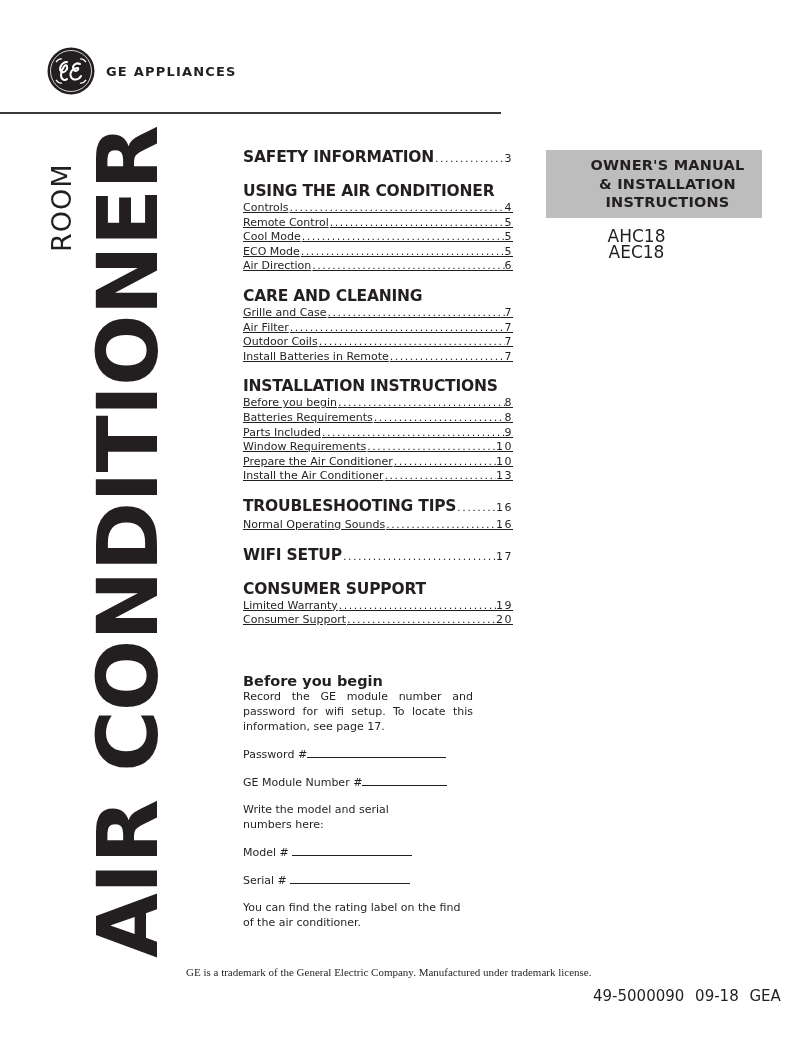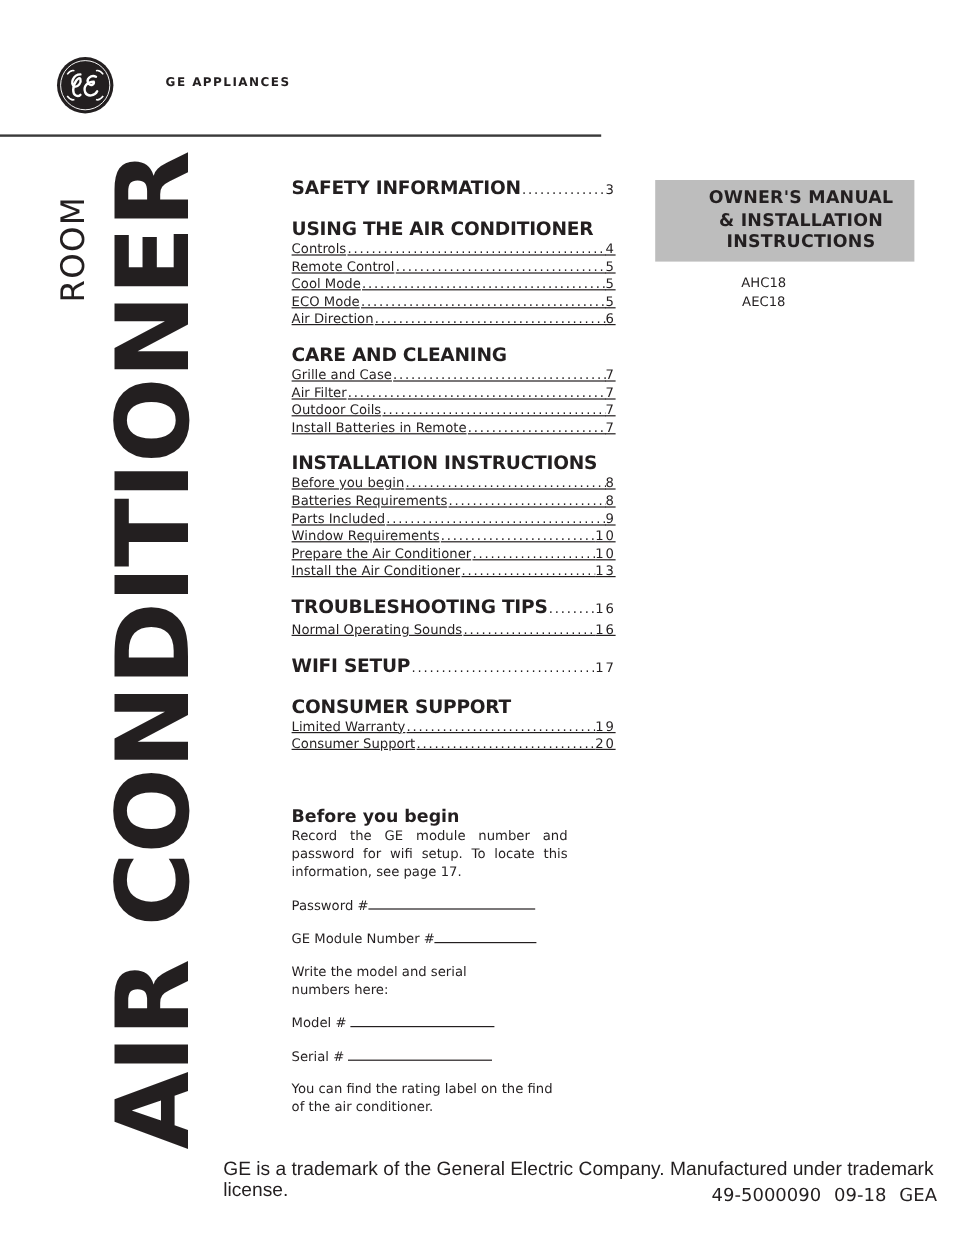--- a/index.html
+++ b/index.html
@@ -4,21 +4,21 @@
   <style>
     html, body { margin: 0; padding: 0; background: #ffffff; }
     body {
       width: 802px; height: 1037px; position: relative; overflow: hidden;
       font-family: "DejaVu Sans", sans-serif; color: #231f20;
     }
     .abs { position: absolute; }
 
     
     .logo { left: 47px; top: 47px; width: 48px; height: 48px; }
-    .brand { left: 106px; top: 64px; font-size: 10px; font-weight: bold; letter-spacing: 1.2px; color: #231f20; margin-left: 32px; }
+    .brand { left: 106px; top: 64px; font-size: 13px; font-weight: bold; letter-spacing: 1.2px; color: #231f20; }
     .divider { left: 0; top: 112px; width: 501px; height: 2px; background: #3a3a3a; }
 
     
     .vt { transform-origin: 0 0; transform: rotate(-90deg); white-space: nowrap; }
     .room { left: 48px; top: 252px; font-size: 27px; letter-spacing: 1px; line-height: 28px; font-weight: normal; }
     .air { left: 92px; top: 958px; font-size: 84px; font-weight: bold; letter-spacing: -1px; line-height: 72px; }
 
     
     .toc { left: 243px; top: 147px; width: 270px; }
     .sec { margin-bottom: 12px; }
@@ -26,32 +26,32 @@
     .sec-head .lbl { flex: 0 0 auto; }
     .lead { flex: 1 1 auto; overflow: hidden; font-size: 11px; font-weight: normal; letter-spacing: 1.5px; padding: 0 1px; white-space: nowrap; }
     .lead::before { content: "...................................................................................................."; }
     .pg { flex: 0 0 auto; font-size: 11px; font-weight: normal; letter-spacing: 1.5px; }
     .item { display: flex; align-items: baseline; font-size: 11px; line-height: 14.6px; white-space: nowrap; text-decoration: underline; }
     .item .lbl { flex: 0 0 auto; }
 
     
     .manual-box { left: 546px; top: 150px; width: 189px; height: 68px; background: #bdbdbd; display: flex; flex-direction: column; align-items: center; justify-content: center; padding-left: 27px; }
     .manual-box div { font-size: 14.5px; font-weight: bold; line-height: 18.5px; letter-spacing: 0.2px; }
-    .models { left: 546px; top: 228px; width: 181px; text-align: center; font-size: 11px; line-height: 16px; }
+    .models { left: 546px; top: 228px; width: 181px; text-align: center; font-size: 17px; line-height: 16px; }
 
     
     .byb { left: 243px; top: 673px; width: 230px; font-size: 11px; line-height: 15px; }
     .byb h3 { margin: 0; font-size: 14.5px; line-height: 16px; font-weight: bold; }
     .byb p { margin: 0; }
     .byb .just { text-align: justify; }
     .byb .gap { margin-top: 12px; }
     .byb .fill { display: inline-block; border-bottom: 1px solid #231f20; height: 11px; vertical-align: baseline; }
 
     
-    .trademark { left: 186px; top: 966px; font-family: Liberation Sans, sans-serif; font-size: 16px; color: #231f20; }
+    .trademark { left: 186px; top: 966px; font-family: Liberation Serif, serif; font-size: 11px; color: #231f20; }
     .docnum { left: 593px; top: 987px; font-size: 15px; word-spacing: 6px; }
   </style>
 </head>
 <body>
 
 <div class="abs logo">
   <svg width="48" height="48" viewBox="0 0 48 48">
     <circle cx="24" cy="24" r="23.5" fill="#231f20"></circle>
     <circle cx="24" cy="24" r="20.5" fill="none" stroke="#ffffff" stroke-width="0.8"></circle>
     <path d="M9 15 q3 -4 6 -3 M39 15 q-3 -4 -6 -3 M9 33 q3 4 6 3 M39 33 q-3 4 -6 3" stroke="#fff" stroke-width="1.3" fill="none"></path>

